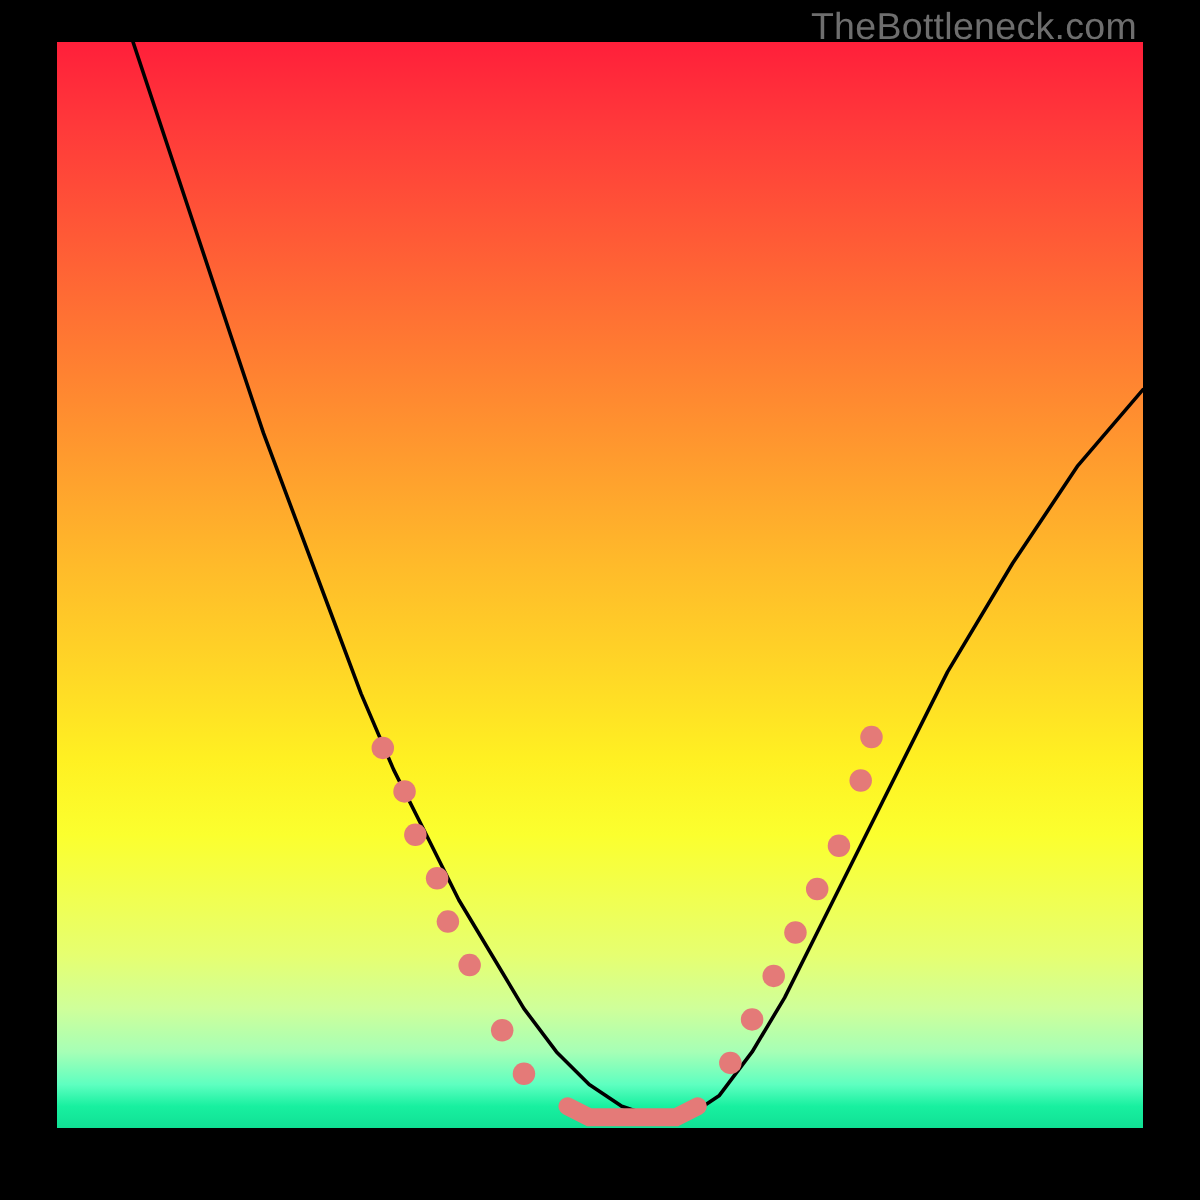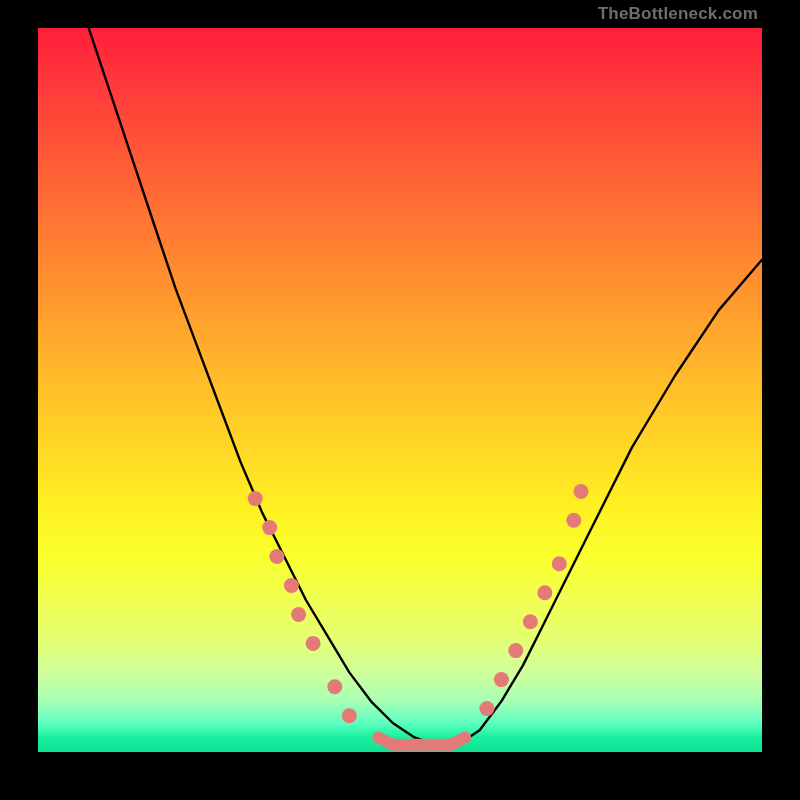--- a/index.html
+++ b/index.html
@@ -56,22 +56,22 @@
       #5effc0 96%,
       #18f0a0 98%,
       #10e094 100%
     );
   }
   .watermark {
     position: absolute;
     top: 4px;
     right: 42px;
     color: #6e6e6e;
-    font-size: 17px;
-    font-weight: 700;
+    font-size: 25px;
+    font-weight: 400;
     letter-spacing: 0.2px;
     user-select: none;
   }
   svg.curve {
     position: absolute;
     inset: 0;
   }
 </style>
 </head>
 <body>

